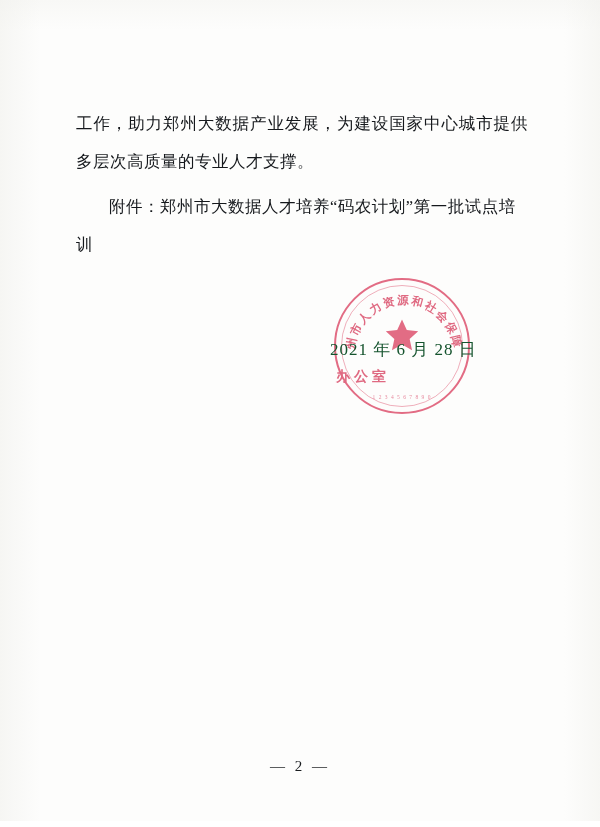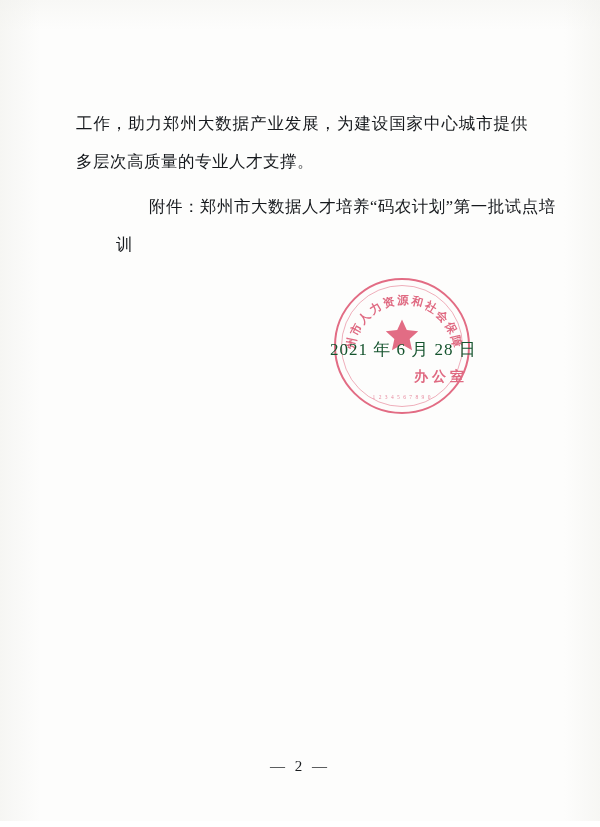--- a/index.html
+++ b/index.html
@@ -48,21 +48,20 @@
   .attachment {
     position: absolute;
     left: 76px;
     top: 188px;
     width: 452px;
     font-size: 16.5px;
     line-height: 38px;
     letter-spacing: 0.5px;
     color: #15181c;
     text-indent: 33px;
-    margin-left: 40px;
   }
   .attachment .second-line {
     display: block;
     text-indent: 132px;
   }
   
   .seal {
     position: absolute;
     left: 334px;
     top: 278px;
@@ -100,21 +99,21 @@
     font-family: "Liberation Serif", serif;
     font-size: 11.5px;
     letter-spacing: 2px;
     font-weight: bold;
   }
   .seal-bottom {
     position: absolute;
     left: 0;
     right: 0;
     bottom: 26px;
-    text-align: right;
+    text-align: left;
     color: #dd5d77;
     font-size: 14px;
     letter-spacing: 4px;
     font-weight: bold;
   }
   .seal-tiny {
     position: absolute;
     left: 0;
     right: 0;
     bottom: 12px;

